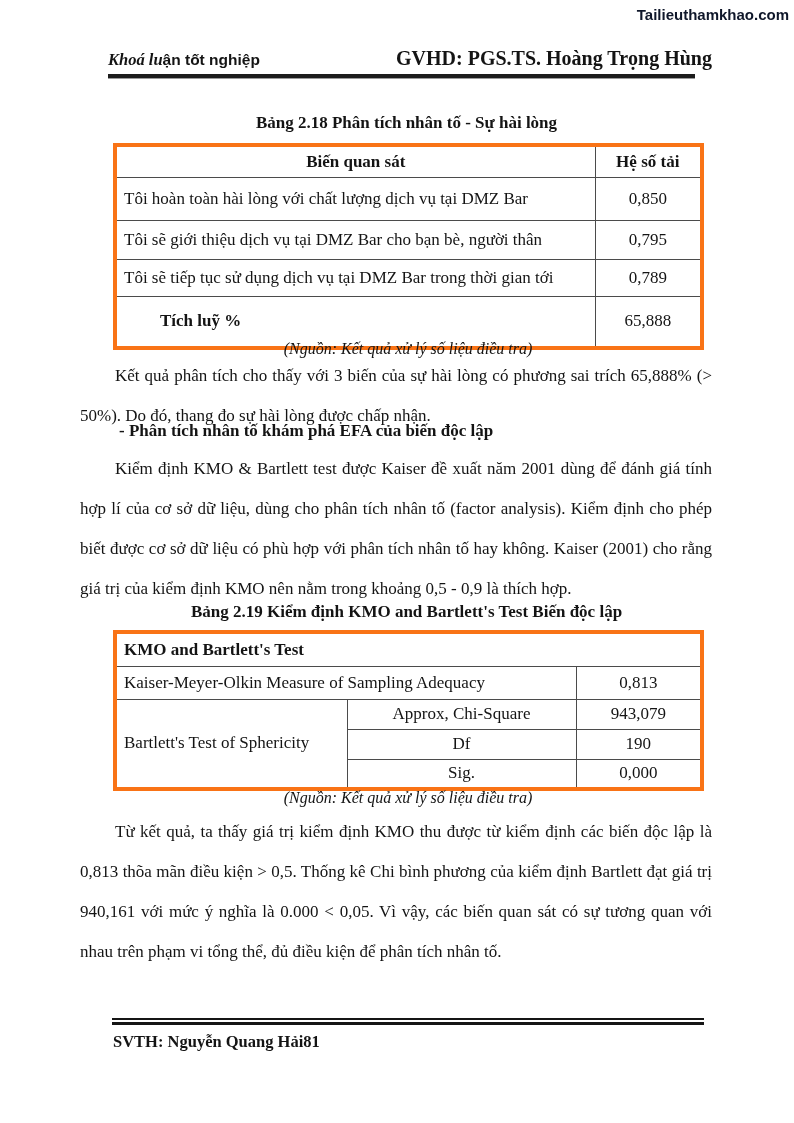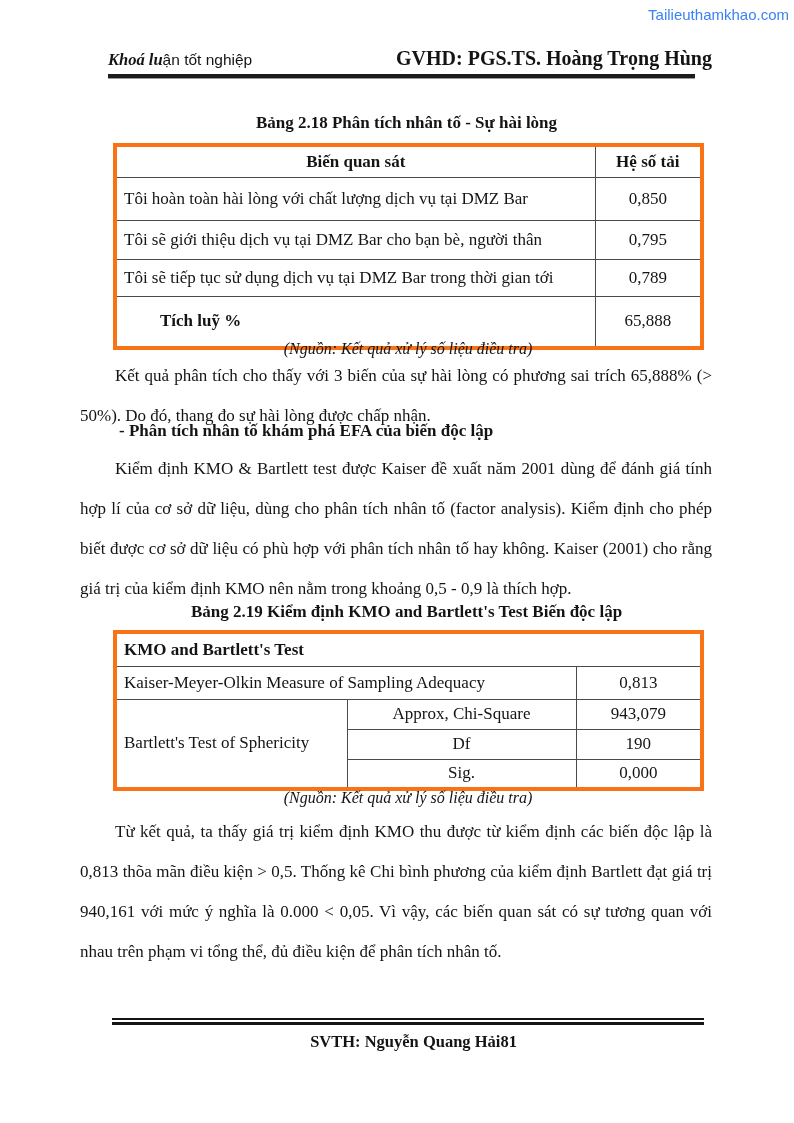--- a/index.html
+++ b/index.html
@@ -13,37 +13,38 @@
     font-family: "Liberation Serif", "DejaVu Serif", serif;
     color: #141414;
     overflow: hidden;
   }
   .watermark {
     position: absolute;
     top: 6px;
     right: 5px;
     font-family: "Liberation Sans", "DejaVu Sans", sans-serif;
     font-size: 15px;
-    color: #3b82f6;
+    color: #0f172a;
     text-shadow: 0.5px 0.5px 0 #ffffff;
+    font-weight: bold;
   }
   .header {
     position: absolute;
     left: 108px;
     right: 82px;
     top: 47px;
     display: flex;
     justify-content: space-between;
     align-items: baseline;
   }
   .header-left { font-size: 16px; white-space: nowrap; }
   .header-left .serif-it { font-style: italic; font-weight: bold; font-size: 16.5px; }
   .header-left .sans-part {
     font-family: "Liberation Sans", "DejaVu Sans", sans-serif;
-    font-weight: normal;
+    font-weight: bold;
     font-size: 15.5px;
     margin-top: 28px;
   }
   .header-right { font-weight: bold; font-size: 20px; white-space: nowrap; }
   .header-rule {
     position: absolute;
     left: 108px;
     right: 99px;
     top: 74px;
     height: 4px;
@@ -119,21 +120,21 @@
     border-top: 2px solid #151515;
     border-bottom: 3px solid #151515;
     box-sizing: content-box;
   }
   .footer {
     position: absolute;
     left: 113px;
     right: 80px;
     top: 1032px;
     display: flex;
-    justify-content: center;
+    justify-content: flex-start;
     font-weight: bold;
     font-size: 16.5px;
   }
 </style>
 </head>
 <body>
 
 <div class="page">
 
   <div class="watermark">Tailieuthamkhao.com</div>

